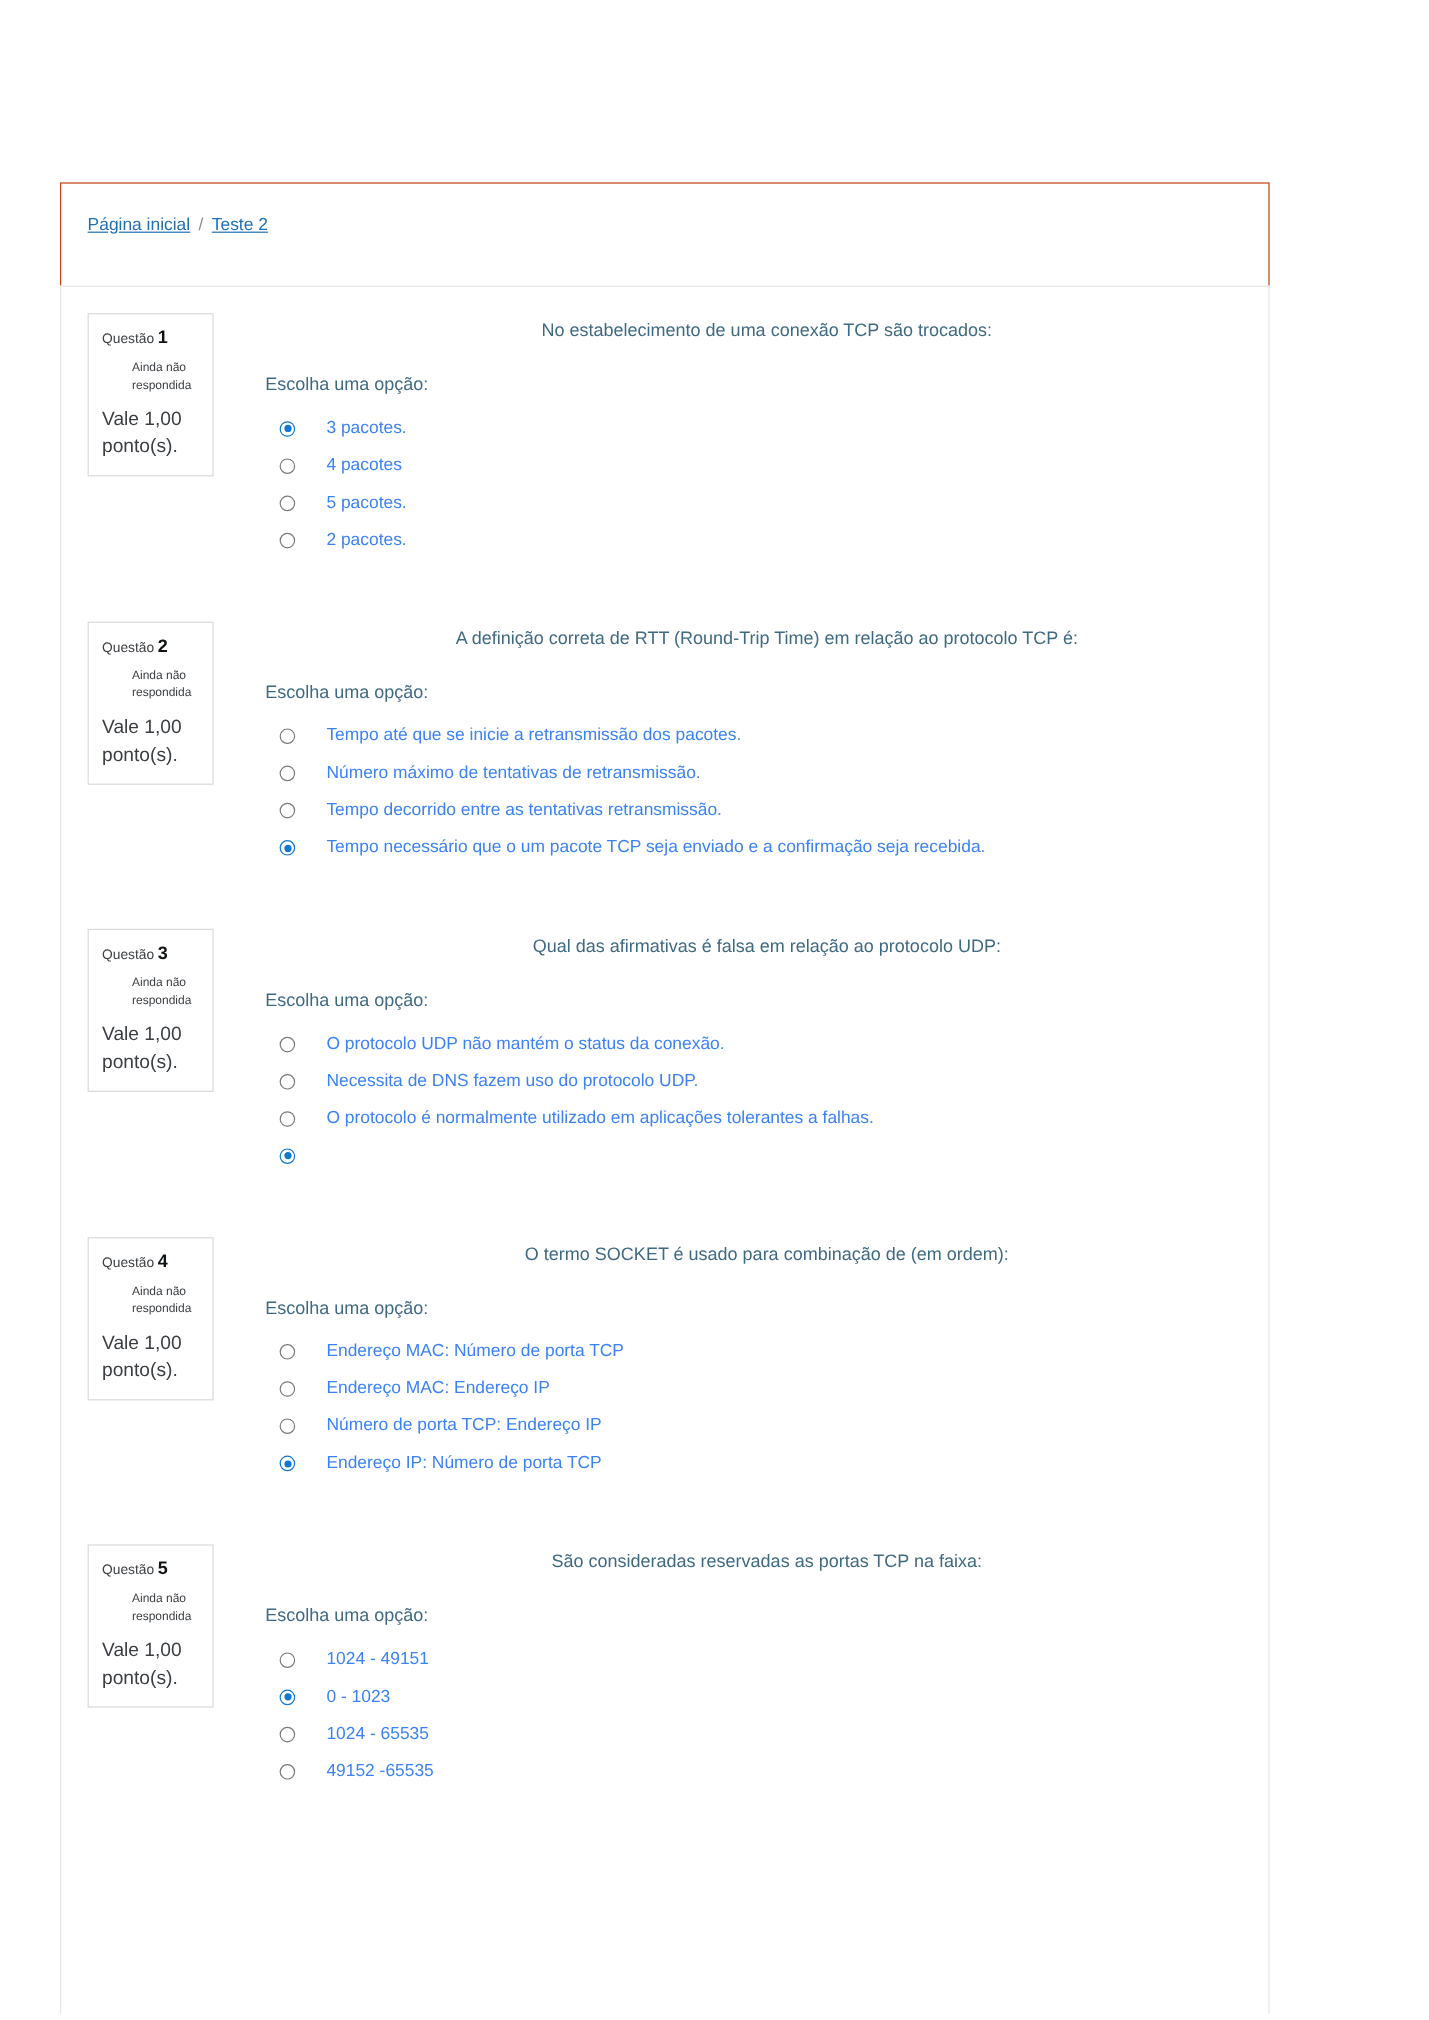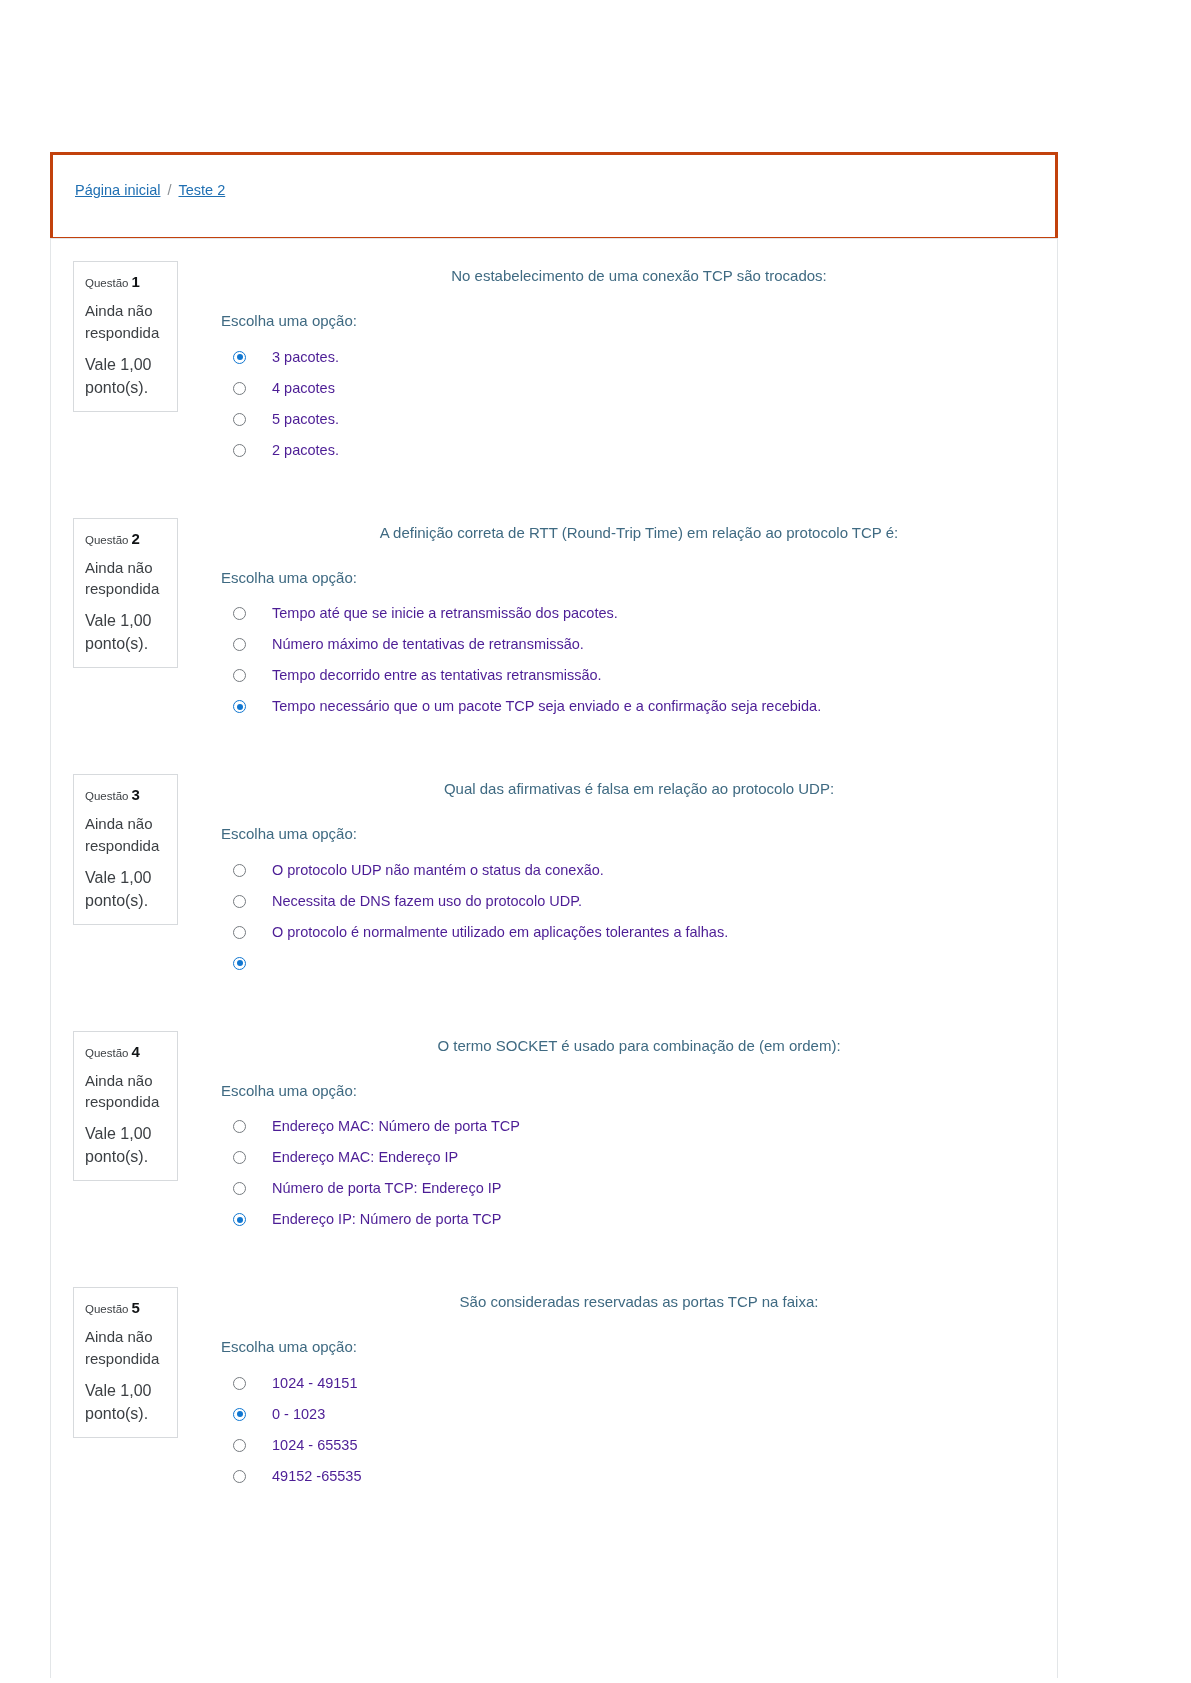--- a/index.html
+++ b/index.html
@@ -19,21 +19,21 @@
     position: relative;
   }
 
   
   .breadcrumb-panel {
     position: absolute;
     left: 50px;
     top: 152px;
     width: 1008px;
     height: 88px;
-    border: 3px solid #c2410c;
+    border: 1px solid #c2410c;
     background: #ffffff;
     box-sizing: border-box;
   }
   .breadcrumb {
     position: absolute;
     left: 22px;
     top: 27px;
     font-size: 14.5px;
     color: #2b6ca3;
     white-space: nowrap;
@@ -87,24 +87,25 @@
     margin-bottom: 9px;
     white-space: nowrap;
   }
   .qinfo .qnum-line .qnum {
     font-size: 15px;
     font-weight: bold;
     color: #111416;
     margin-left: 3px;
   }
   .qinfo .qstate {
-    font-size: 15px;
+    font-size: 10px;
     color: #3b3f43;
     line-height: 1.45;
     margin-bottom: 9px;
+    margin-left: 25px;
   }
   .qinfo .qmark {
     font-size: 16px;
     color: #3b3f43;
     line-height: 1.45;
   }
 
   .qbody {
     flex: 1 1 auto;
     padding-left: 43px;
@@ -156,21 +157,21 @@
     position: absolute;
     left: 2.5px;
     top: 2.5px;
     width: 6px;
     height: 6px;
     border-radius: 50%;
     background: #1177d1;
   }
   .answer-label {
     font-size: 14.5px;
-    color: #4c1d95;
+    color: #3b82f6;
     line-height: 1.3;
     margin-left: 26px;
     white-space: nowrap;
   }
 
   .q-gap {
     height: 52px;
   }
   .q-gap-top {
     height: 22px;

